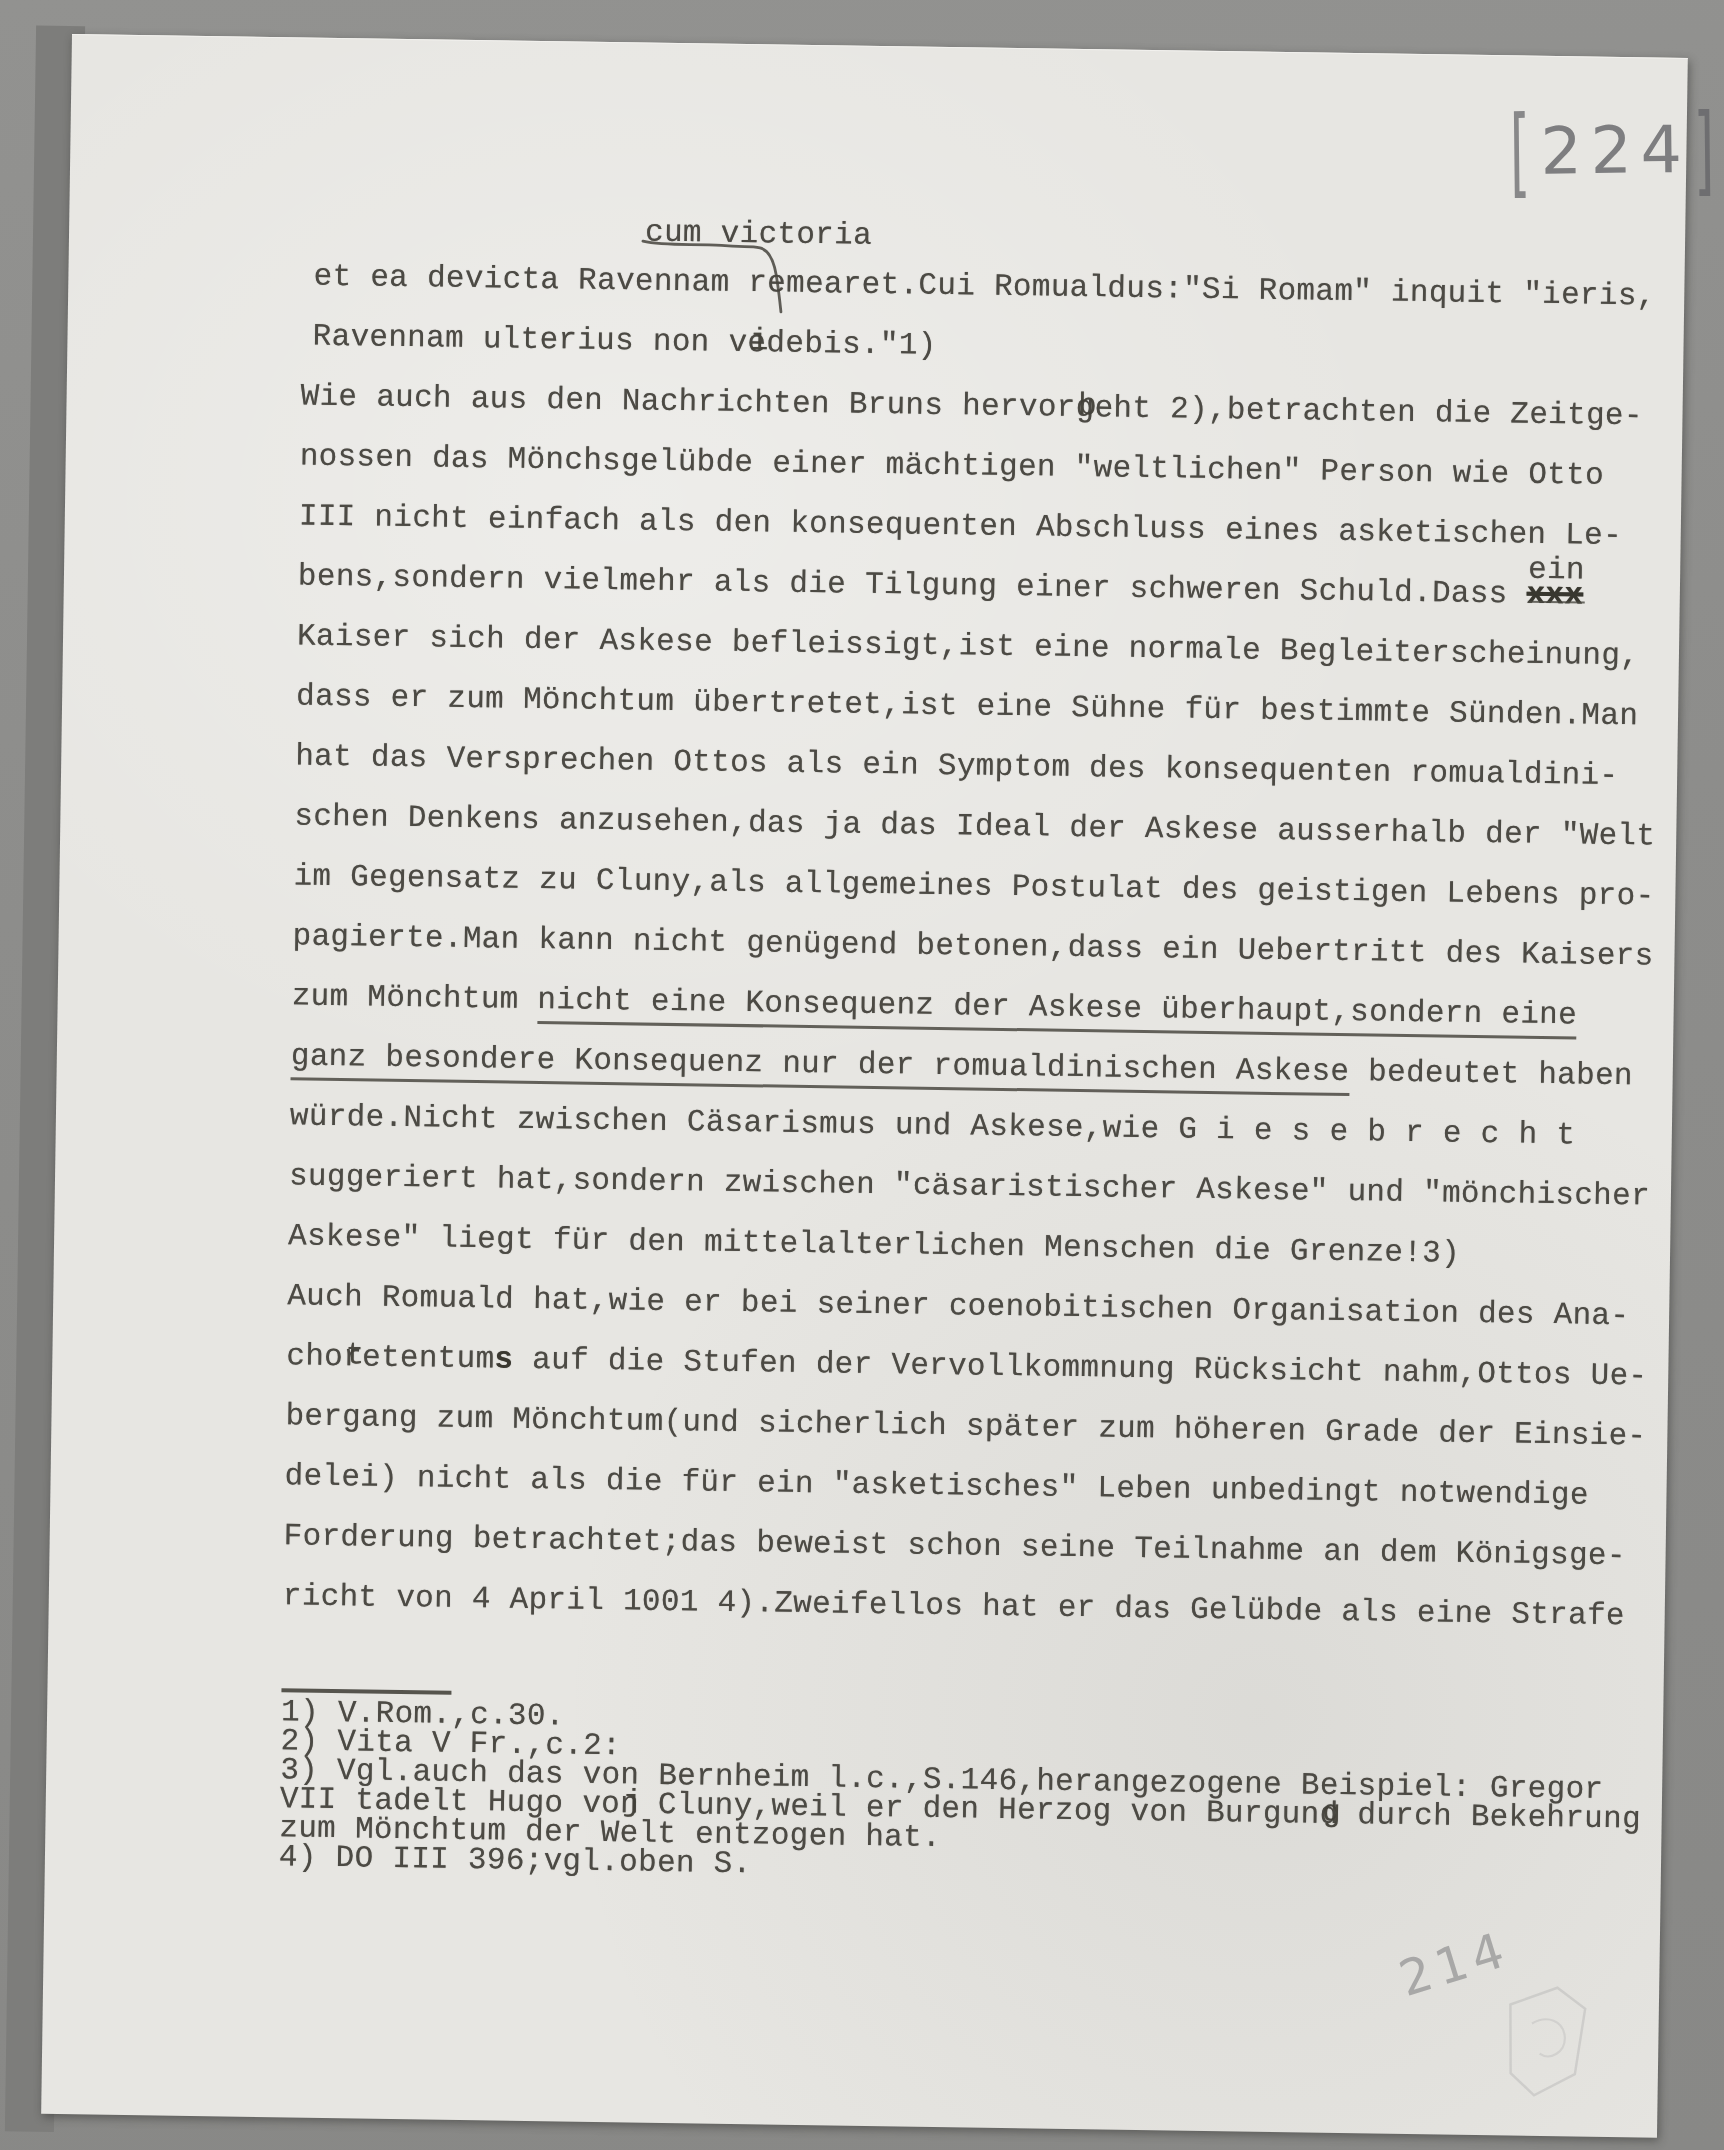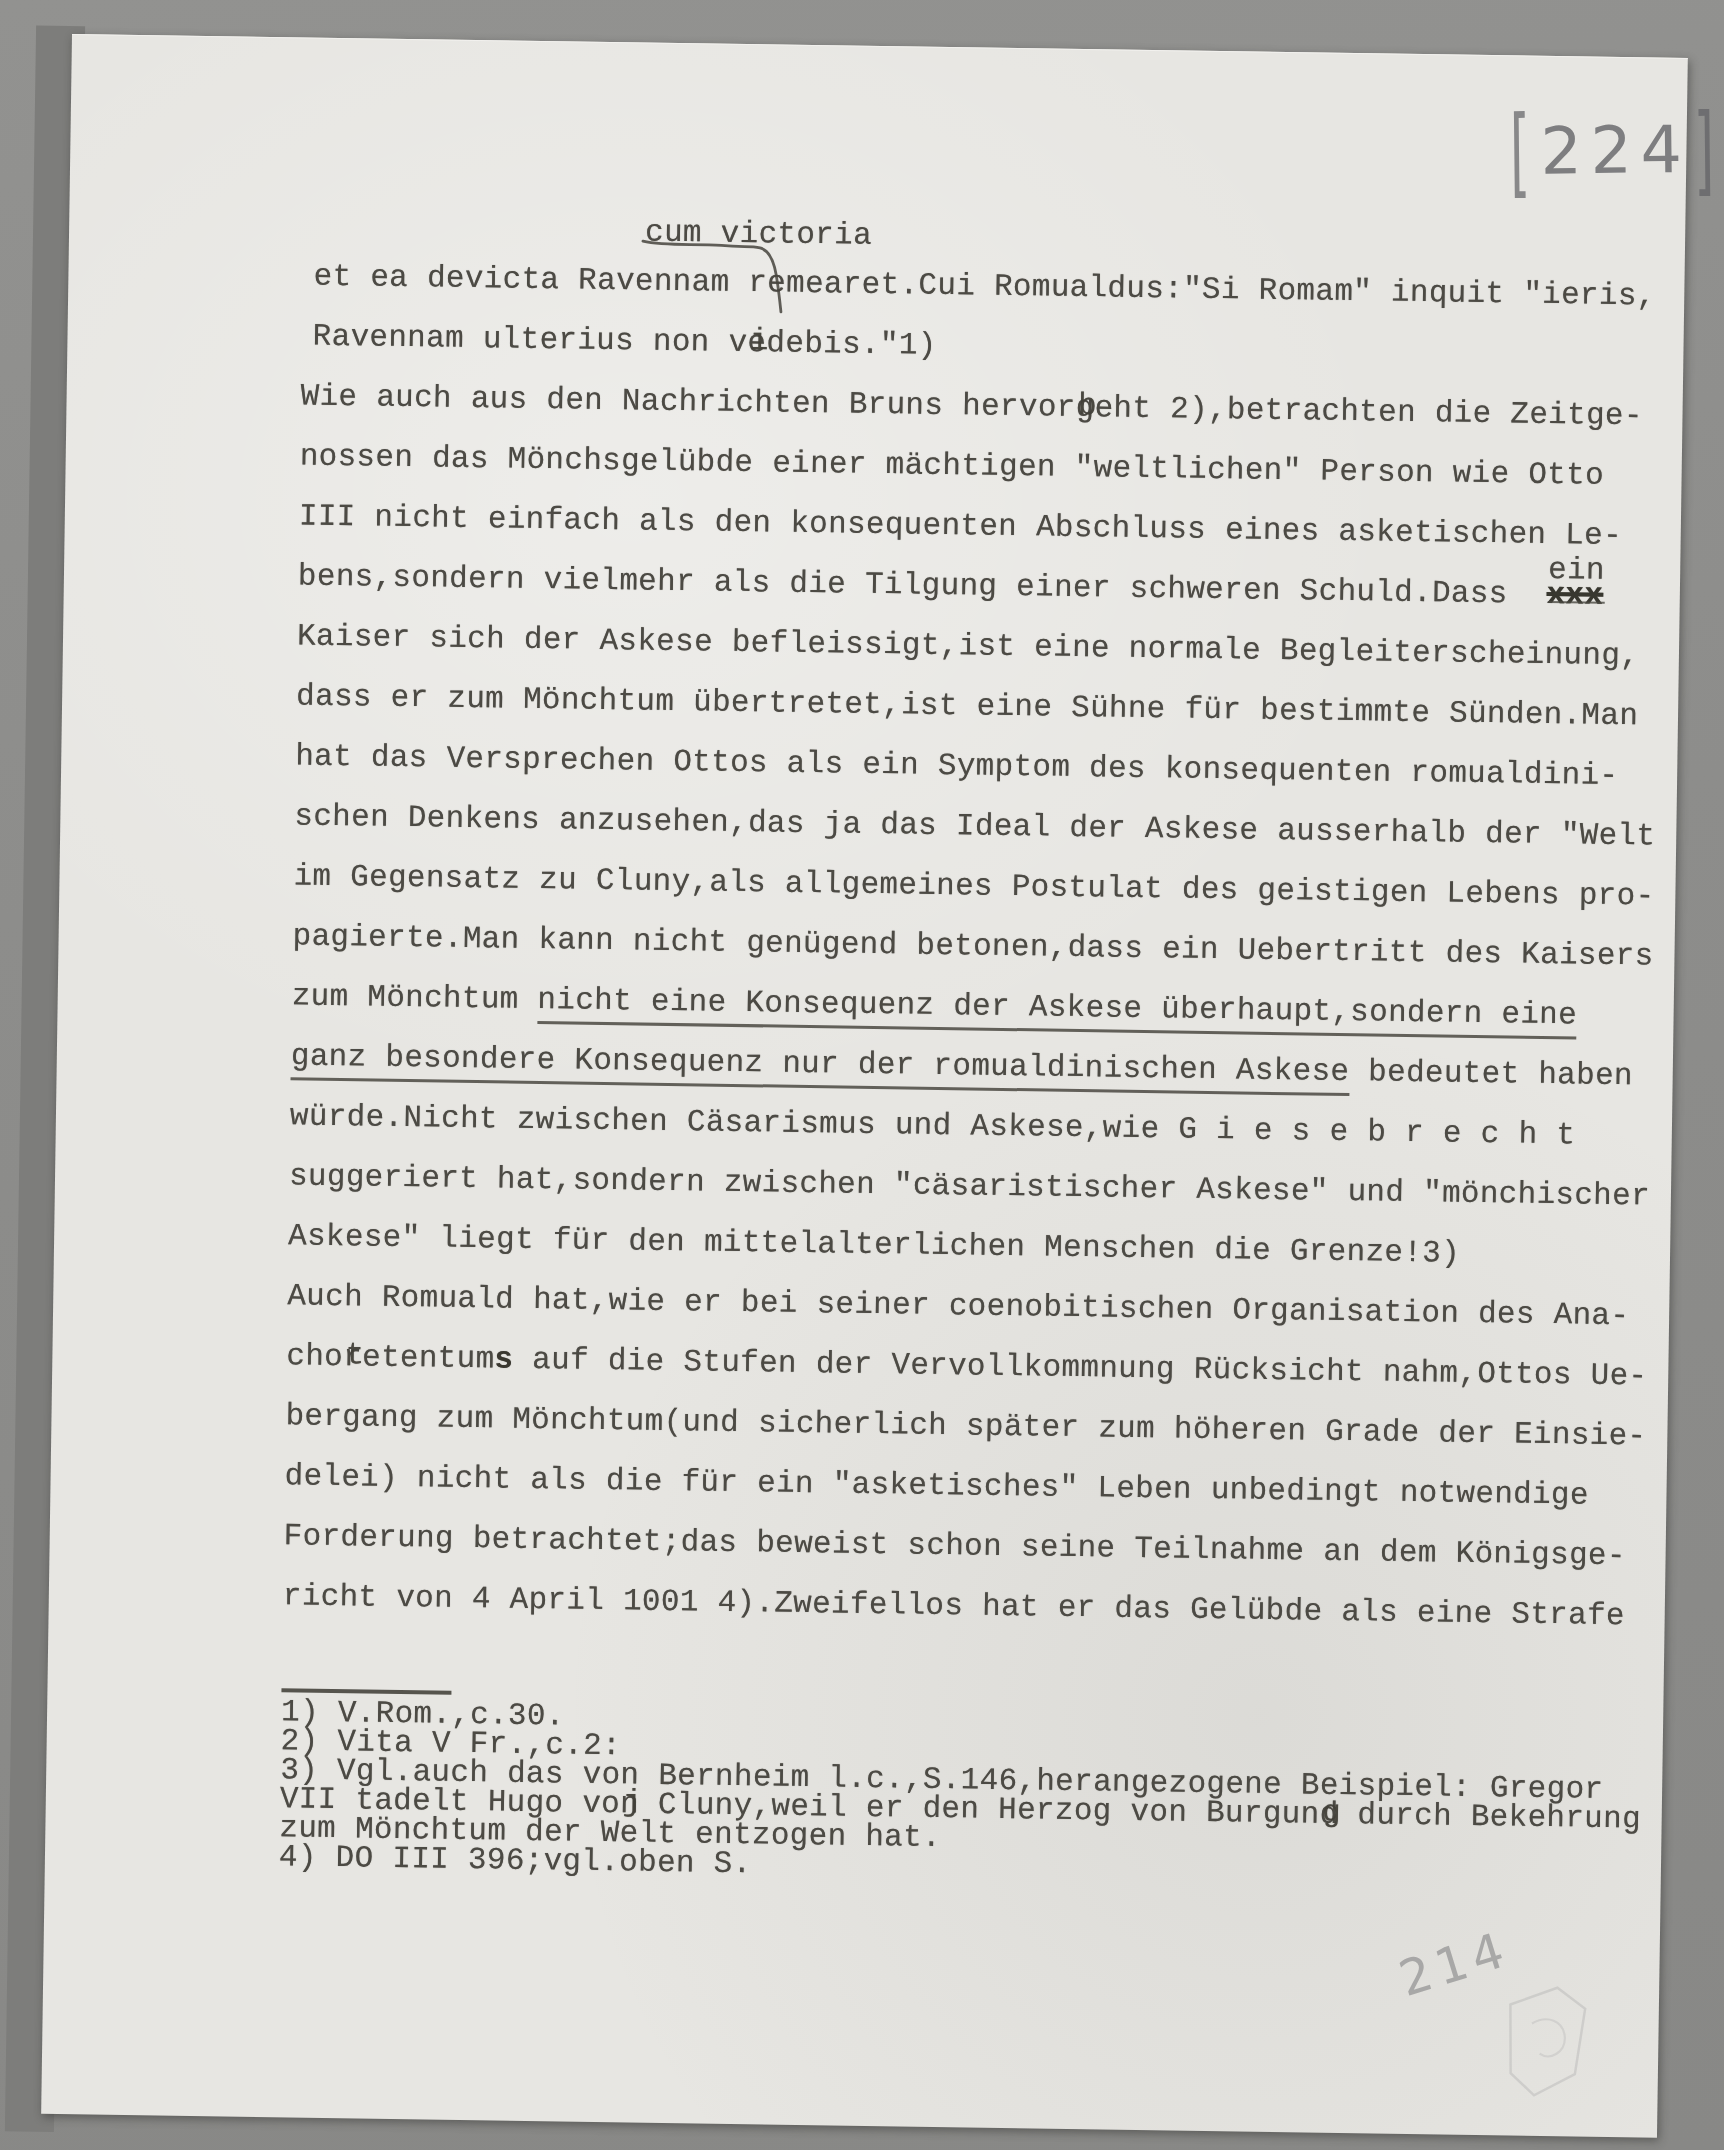--- a/index.html
+++ b/index.html
@@ -38,21 +38,21 @@
   
   .textblock{position:absolute;left:234px;top:148px;width:1424px;color:#4c4a44;}
   .line,.fline,.ins{
     white-space:pre;font-size:31px;letter-spacing:0.3px;
     text-shadow:0 0 0.8px rgba(62,60,54,0.55);
   }
   .line{height:60px;line-height:60px;}
   .ins{height:60px;line-height:81px;padding-left:342px;}
   .pad{padding-left:11.2px;}
   .u{border-bottom:3.1px solid rgba(74,72,65,0.85);padding-bottom:3.7px;}
-  .xx{position:relative;font-weight:bold;color:#38372f;text-decoration:line-through;text-decoration-thickness:3.7px;margin-left:20px;}
+  .xx{position:relative;font-weight:bold;color:#38372f;text-decoration:line-through;text-decoration-thickness:3.7px;}
   .xx .above{
     position:absolute;left:1.2px;top:-37px;font-weight:normal;color:#4c4a44;
     text-decoration:none;border-bottom:2.5px solid rgba(74,72,65,0.8);padding-bottom:1.2px;
   }
   .bb{font-weight:bold;color:#3a3830;}
   .ot{position:relative;display:inline-block;width:19px;}
   .ot .o2{position:absolute;left:2.5px;top:-1.9px;color:rgba(66,64,57,0.9);}
   
   .insmark{position:absolute;left:325px;top:32px;width:187px;height:94px;pointer-events:none;}
   

